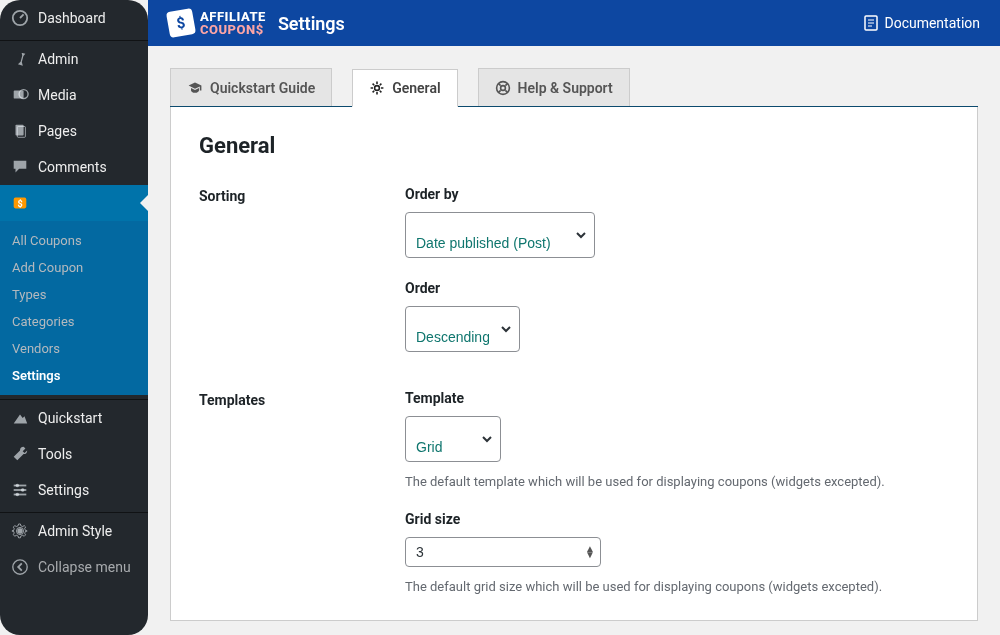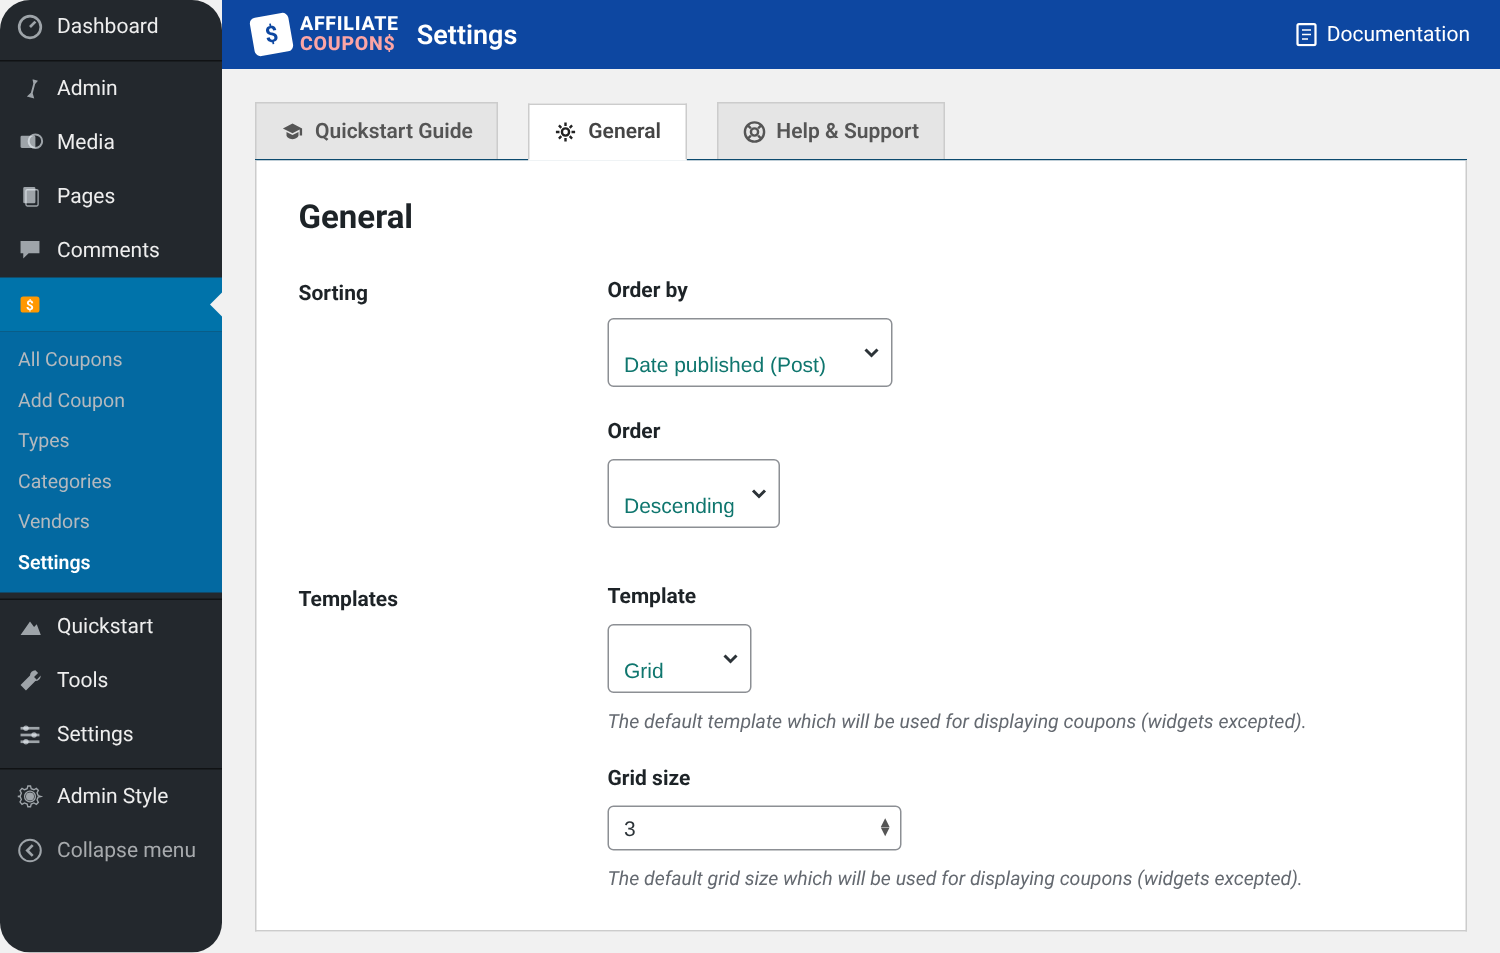--- a/index.html
+++ b/index.html
@@ -205,21 +205,20 @@
   right: 6px;
   top: 50%;
   transform: translateY(-50%);
   color: #555;
   font-size: 10px;
   line-height: 6px;
 }
 .helptext {
   font-size: 13px;
   color: #646970;
-  font-style: italic;
   margin-top: 12px;
 }
 
 svg { display:block; }
 </style>
 </head>
 <body>
 
 <div class="sidebar">
   <div class="sb-item">

